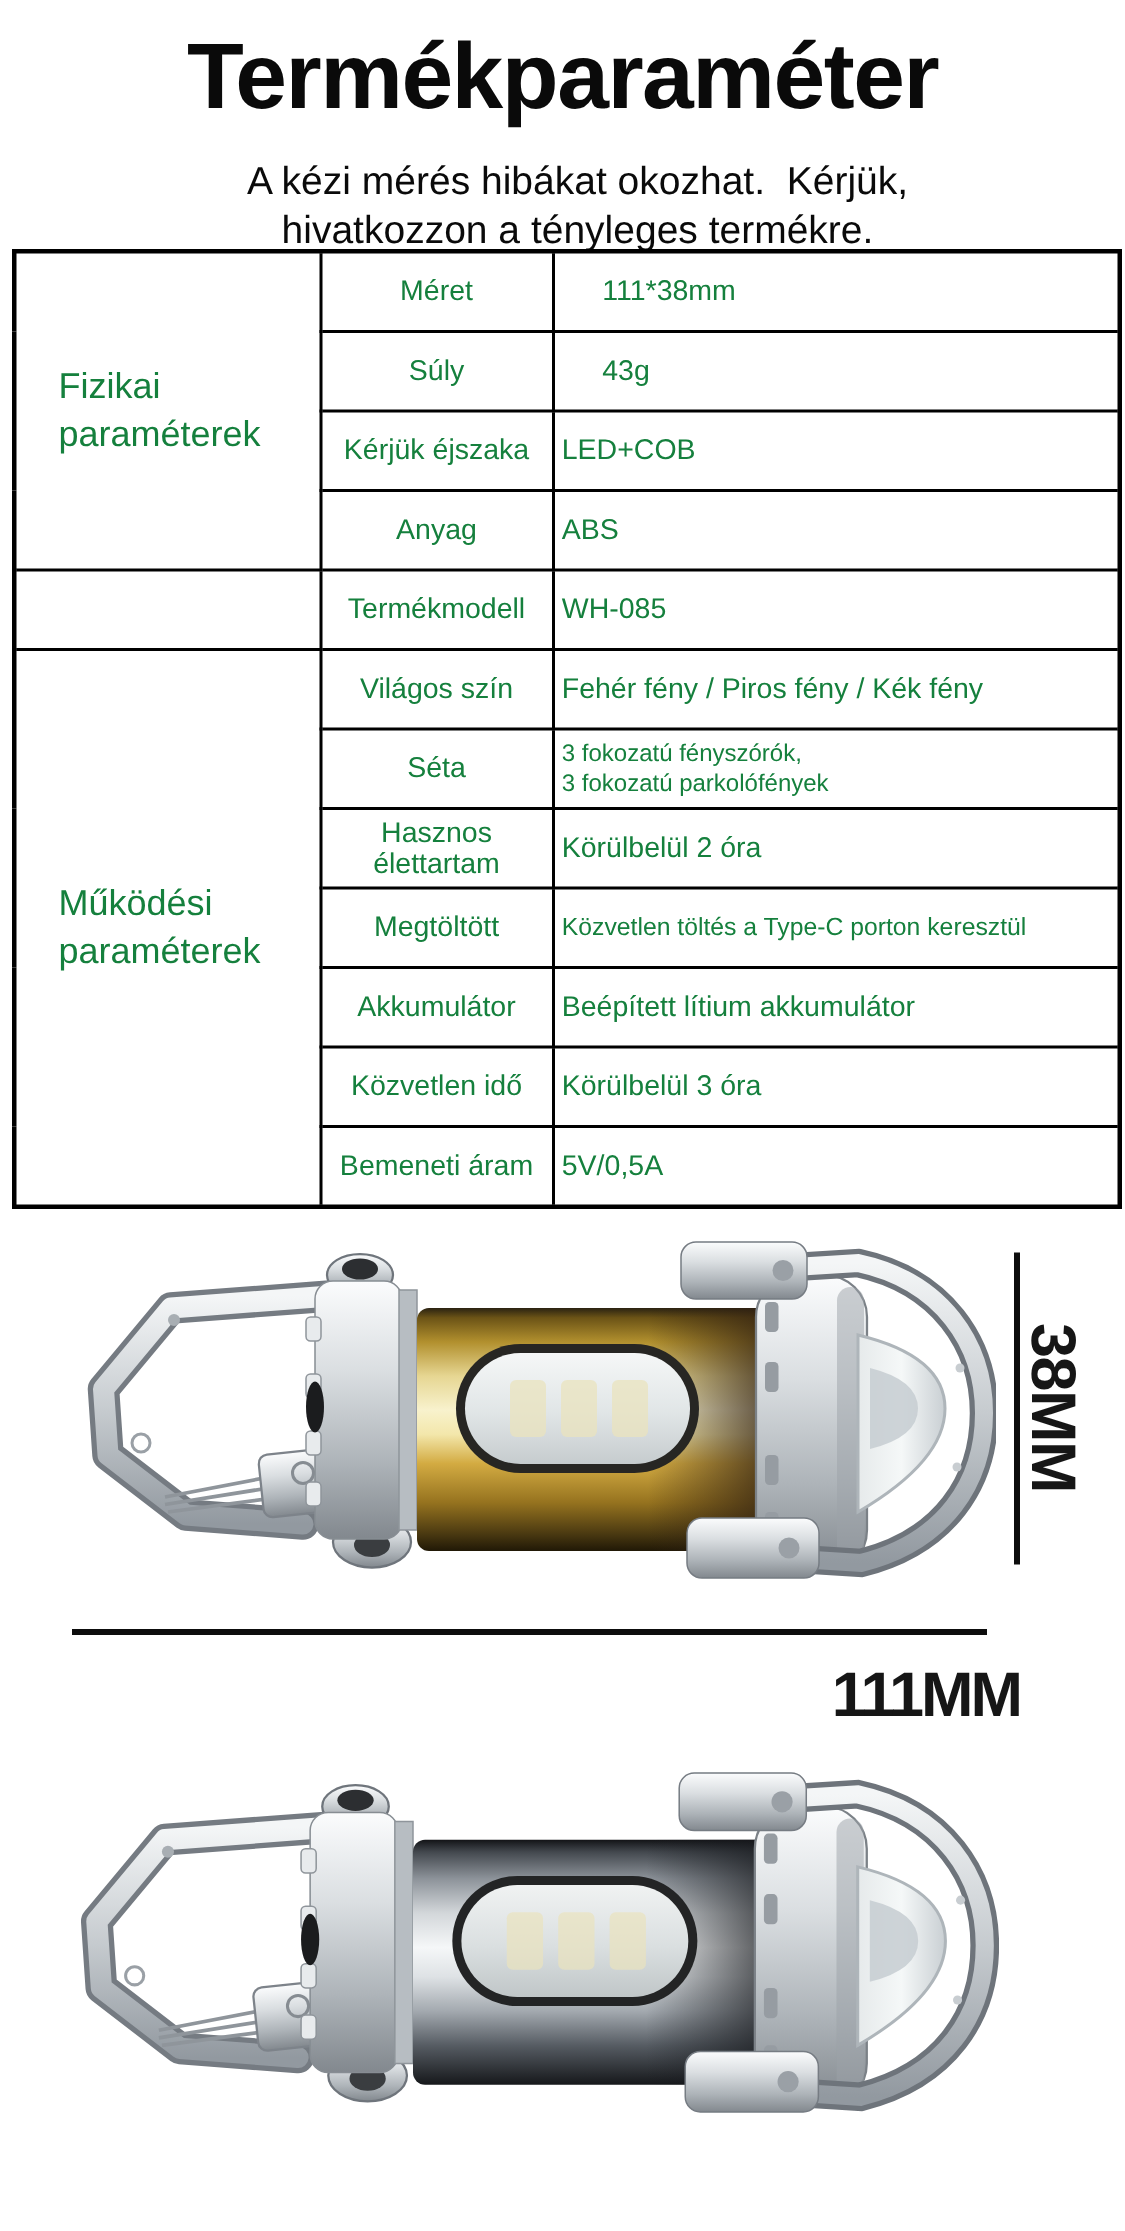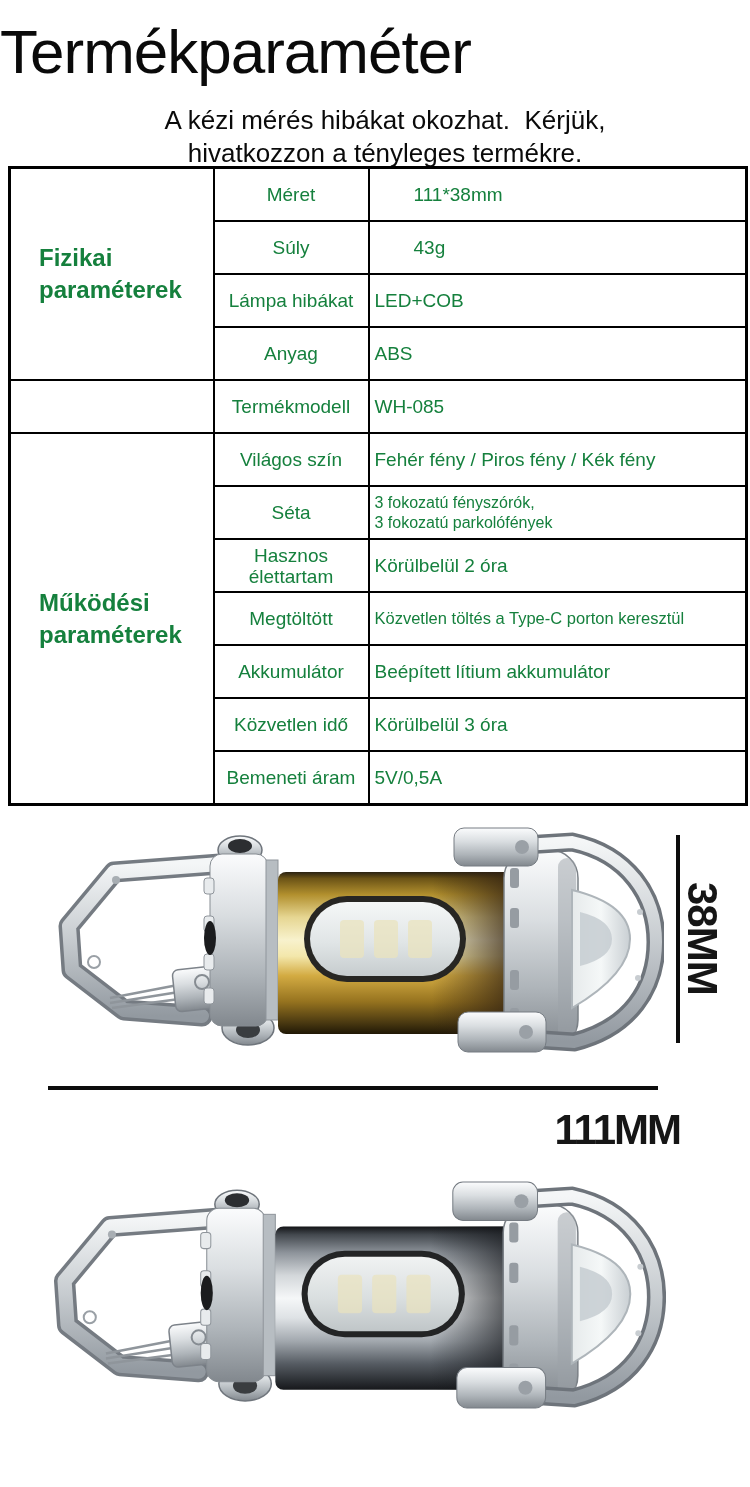--- a/index.html
+++ b/index.html
@@ -2,40 +2,40 @@
 <html><head>
 <meta charset="utf-8">
 <style>
   html,body{margin:0;padding:0;background:#ffffff;}
   .page{
     position:relative;width:750px;height:1487px;background:#ffffff;
     font-family:"Liberation Sans", sans-serif;color:#111;overflow:hidden;
   }
   .title{
     position:absolute;top:16px;left:0;width:750px;margin:0;
-    text-align:left;font-size:62px;font-weight:400;letter-spacing:-1px;color:#0a0a0a;
+    text-align:center;font-size:62px;font-weight:700;letter-spacing:-1px;color:#0a0a0a;
   }
   .subtitle{
     position:absolute;top:94px;left:0;width:750px;margin:10px;
     text-align:center;font-size:26px;line-height:33px;color:#0a0a0a;
     white-space:pre-wrap;
   }
   table.spec{
     position:absolute;left:8px;top:166px;width:737px;
     border-collapse:collapse;table-layout:fixed;
     border:3px solid #000;
   }
   table.spec td{
     border:2px solid #000;height:49px;vertical-align:middle;
     color:#15803d;overflow:hidden;
   }
-  td.group{font-size:24px;line-height:32px;padding-left:28px;white-space:pre-line;font-weight:bold;}
+  td.group{font-size:24px;line-height:32px;padding-left:28px;white-space:pre-line;}
   td.lab{text-align:center;font-size:19px;line-height:21px;white-space:pre-line;padding:0 3px;}
   td.val{font-size:19px;padding-left:5px;}
-  td.val.indent{padding-left:44px;}
+  td.val.indent{padding-left:32px;}
   td.val.multiline{font-size:16px;line-height:20px;white-space:pre-line;margin-left:16px;}
   td.val.long{font-size:16.5px;}
 
   .figure{position:absolute;}
   .figure svg{display:block;width:100%;height:100%;}
   .fig1{left:52px;top:820px;width:612px;height:238px;}
   .fig2{left:46px;top:1174px;width:620px;height:240px;}
 
   .dim-line-v{position:absolute;left:676px;top:835px;width:4px;height:208px;background:#0d0d0d;}
   .dim-label-v{
@@ -68,21 +68,21 @@
         <td class="group" rowspan="4">Fizikai
 paraméterek</td>
         <td class="lab">Méret</td>
         <td class="val indent">111*38mm</td>
       </tr>
       <tr>
         <td class="lab">Súly</td>
         <td class="val indent">43g</td>
       </tr>
       <tr>
-        <td class="lab">Lámpa hibákat</td>
+        <td class="lab">Kérjük éjszaka</td>
         <td class="val">LED+COB</td>
       </tr>
       <tr>
         <td class="lab">Anyag</td>
         <td class="val">ABS</td>
       </tr>
       <tr>
         <td class="group"></td>
         <td class="lab">Termékmodell</td>
         <td class="val">WH-085</td>

